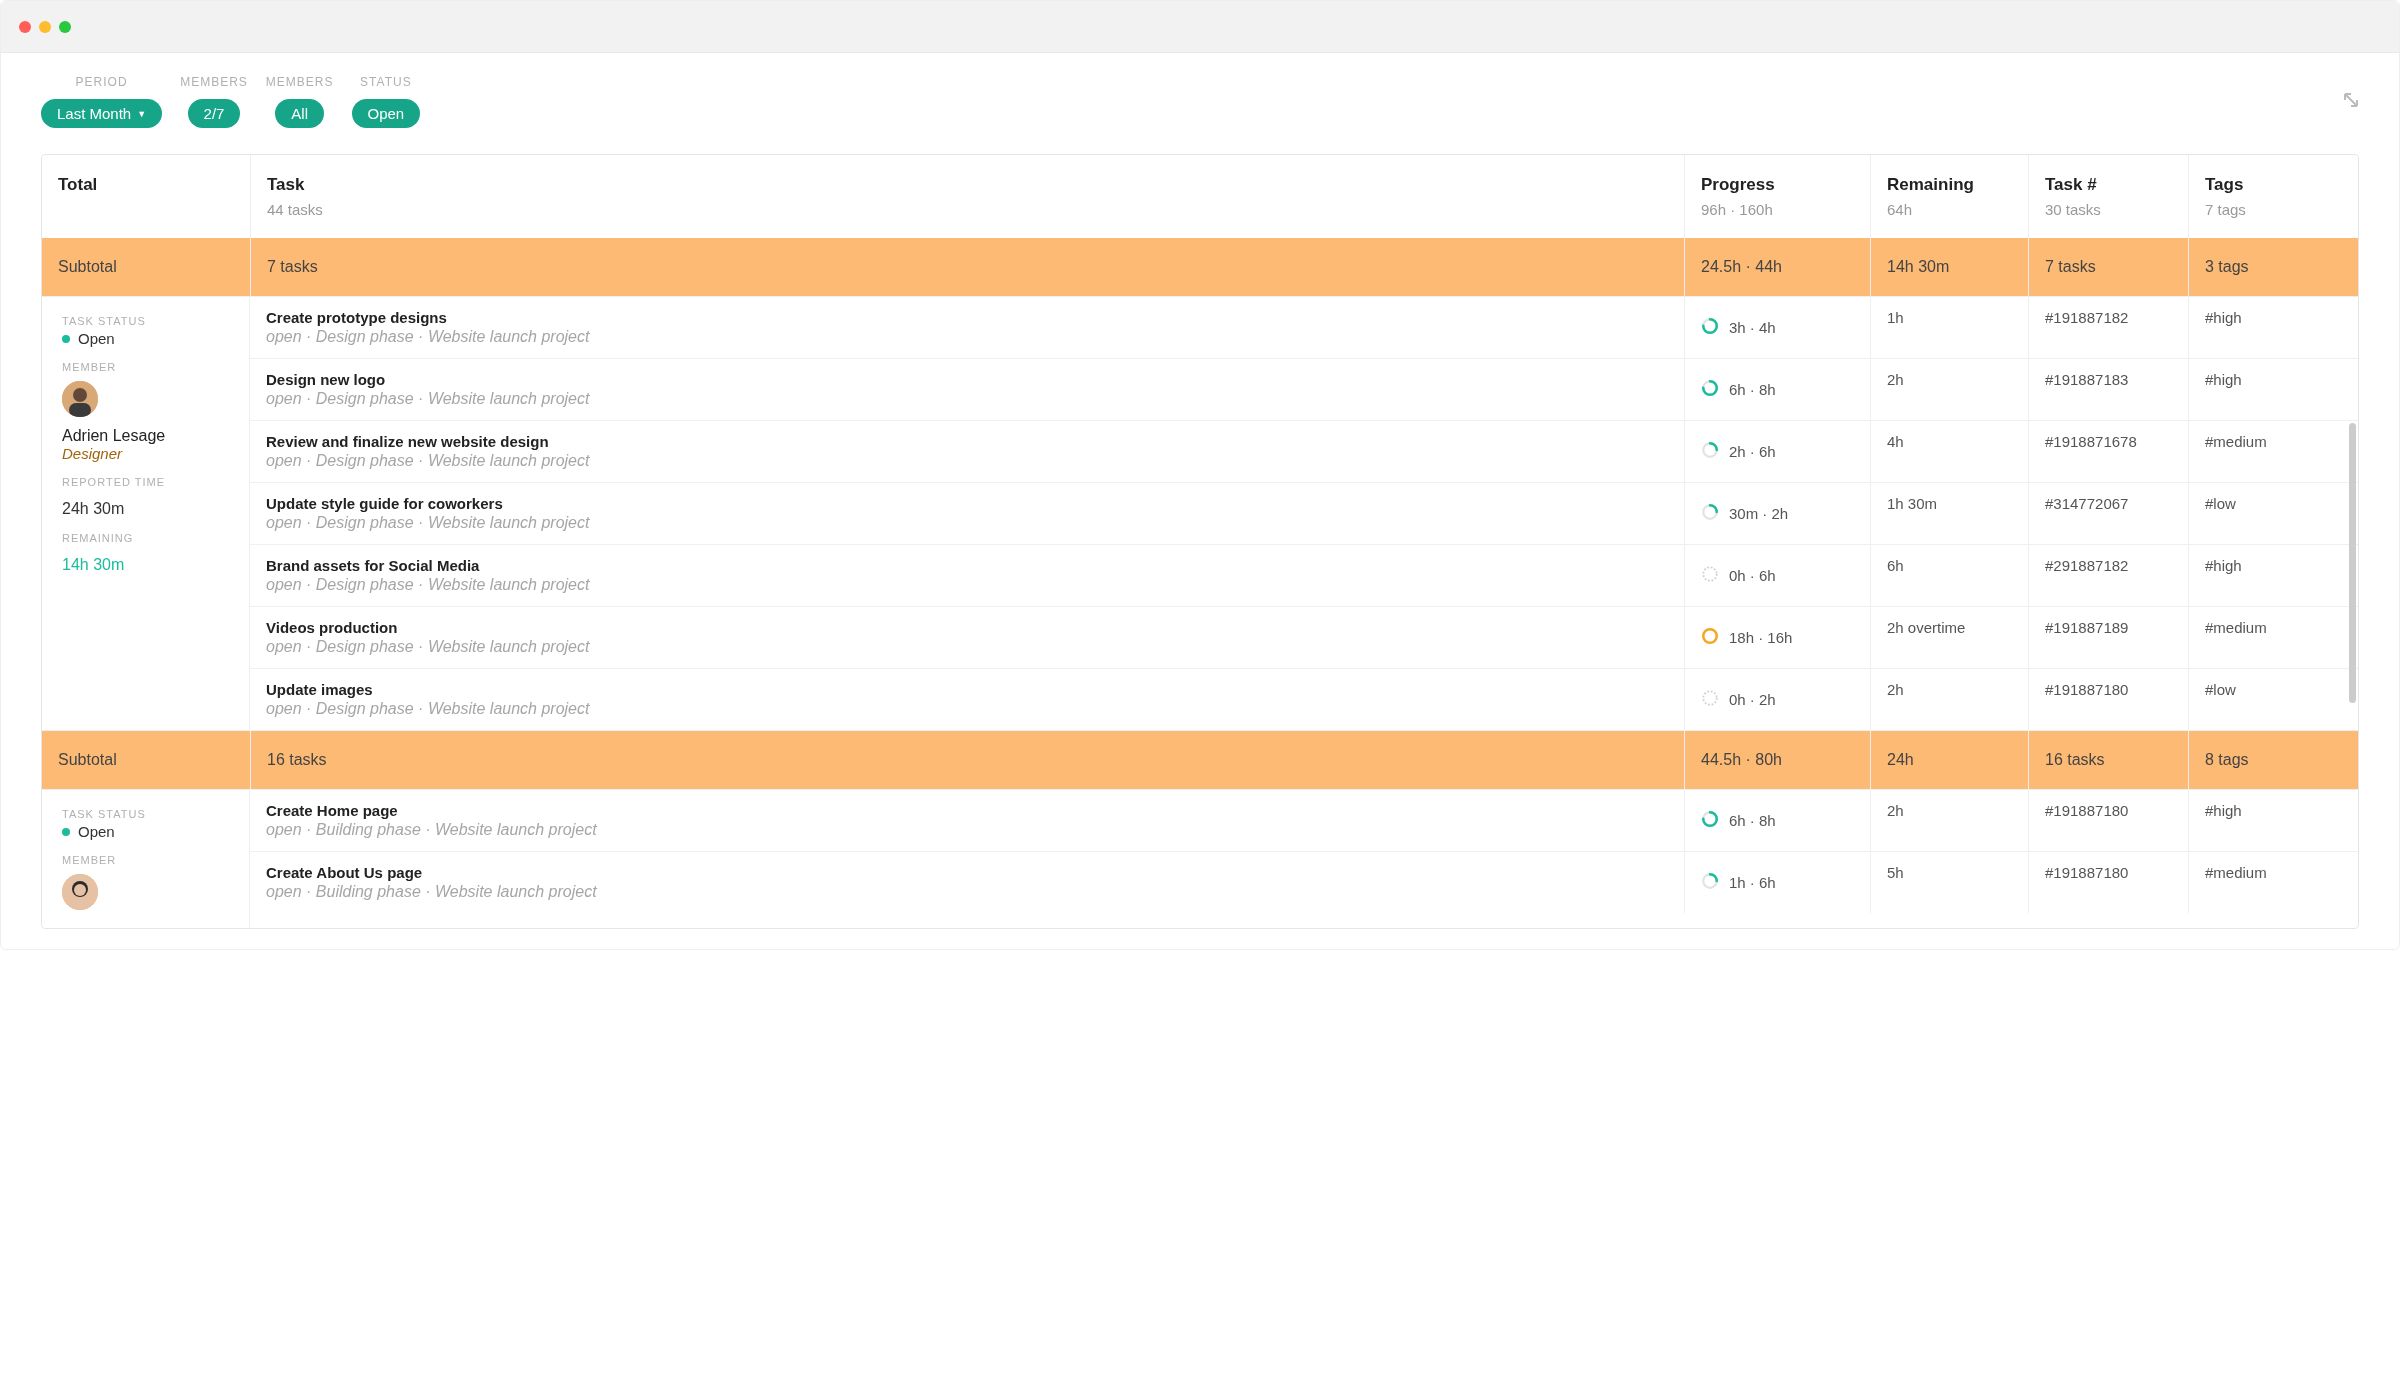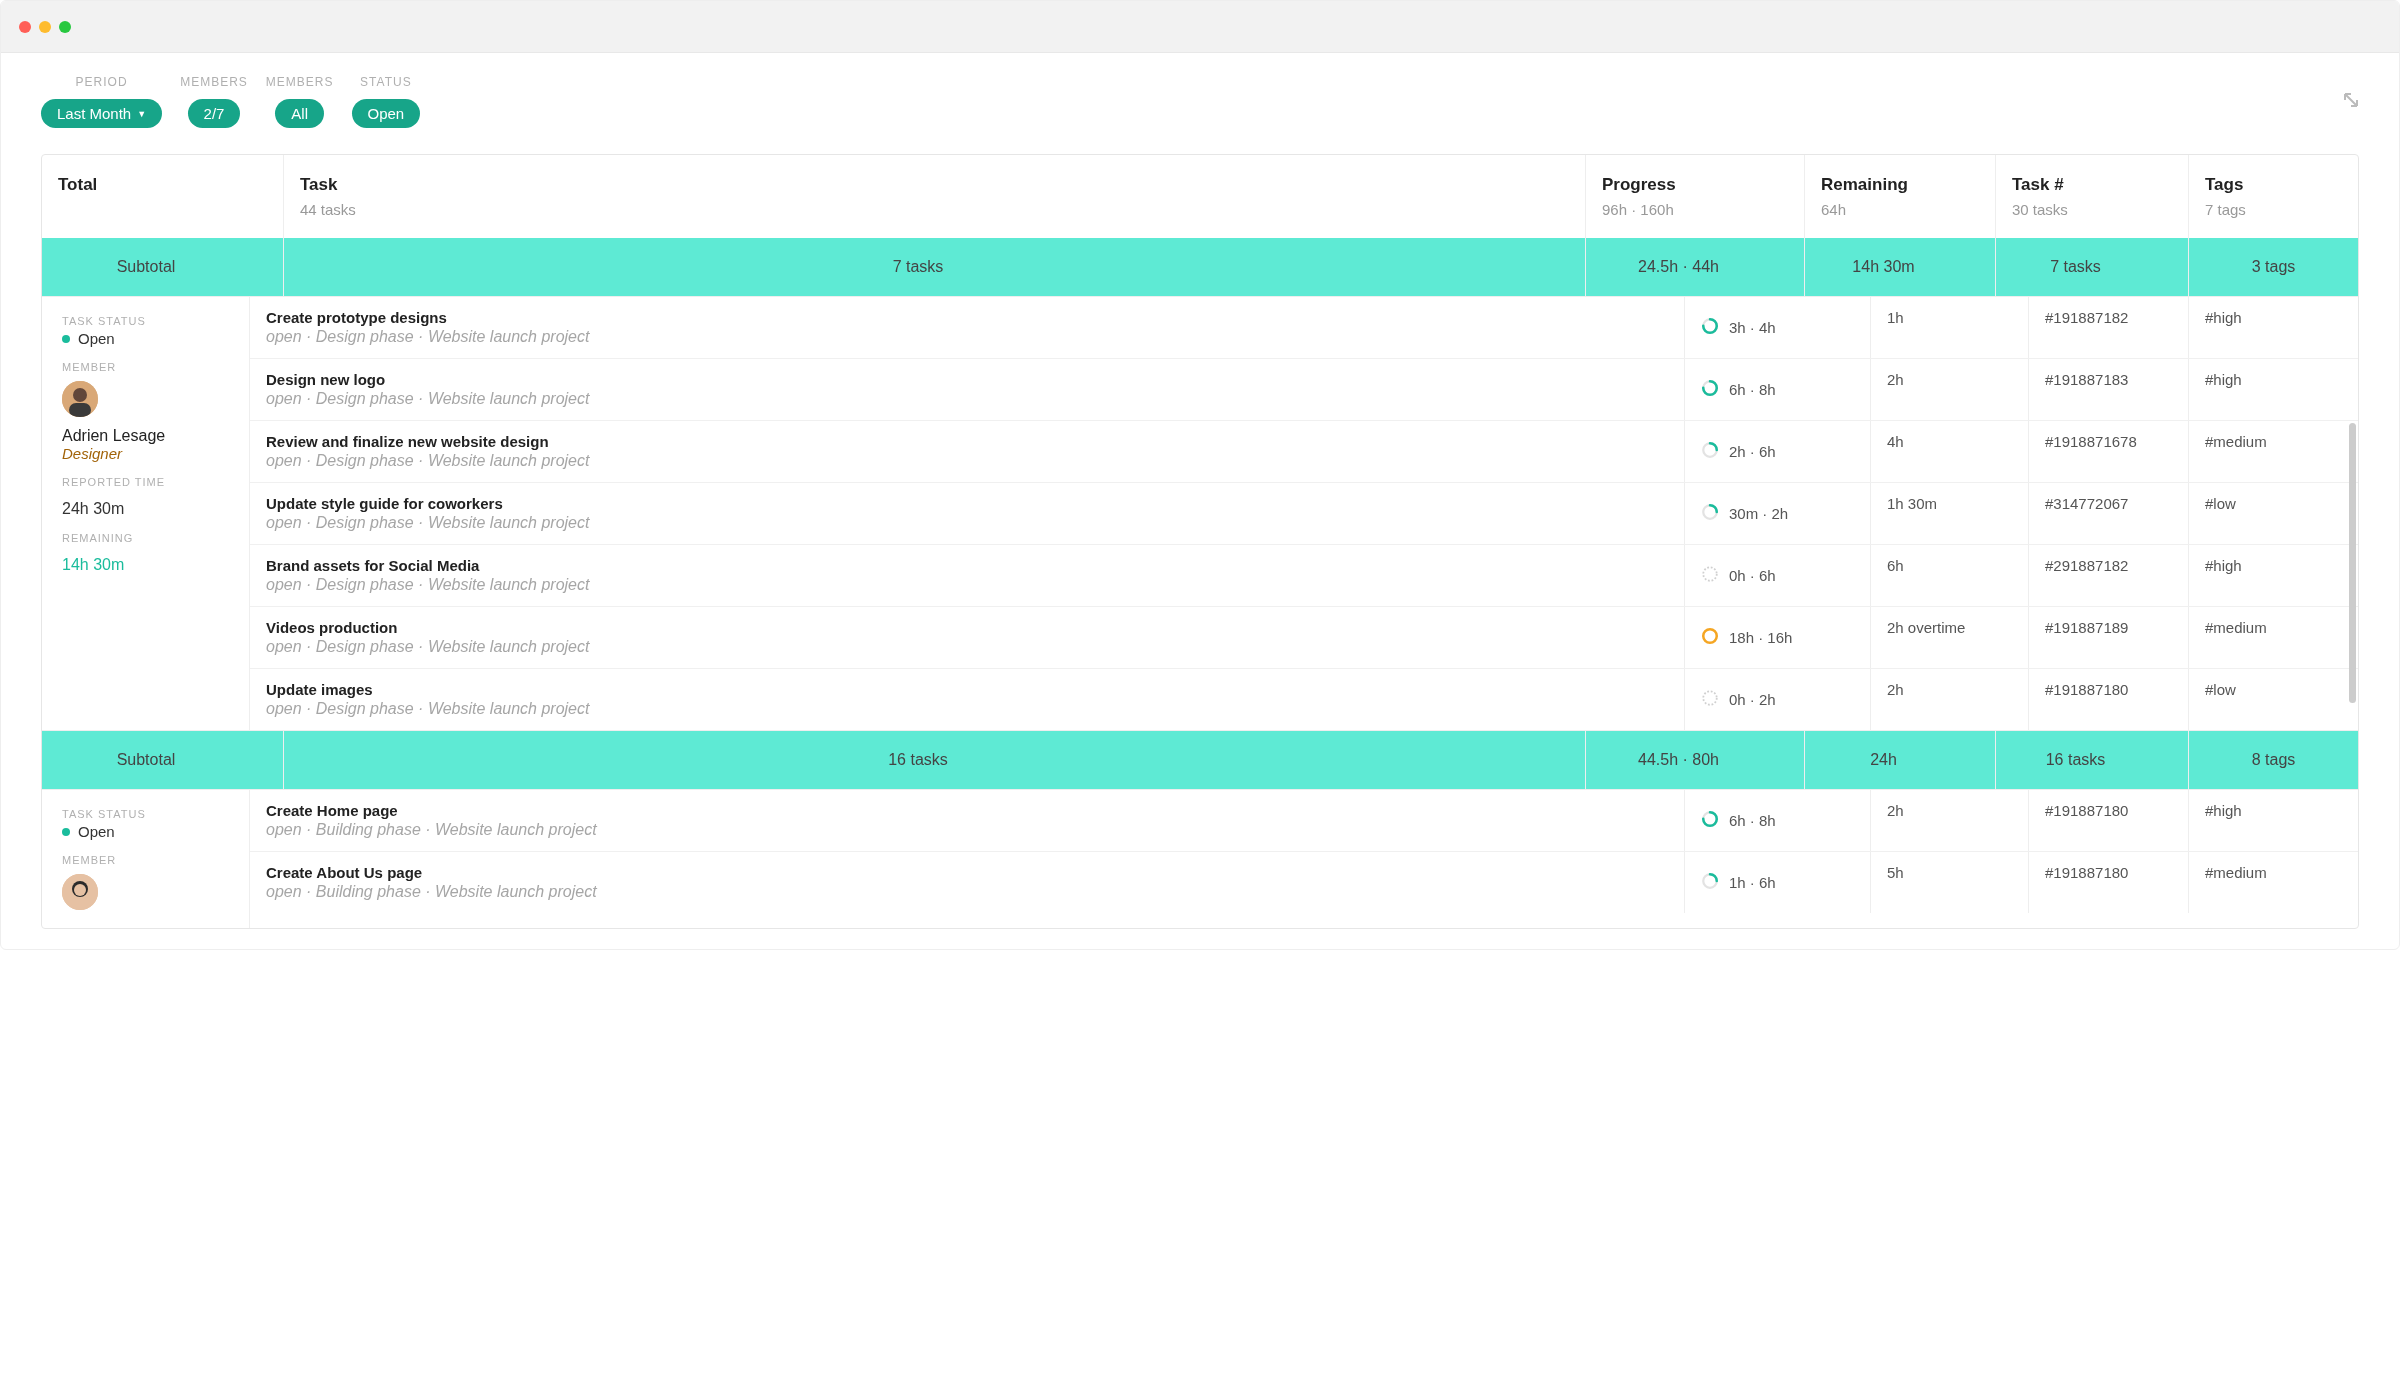--- a/index.html
+++ b/index.html
@@ -14,28 +14,28 @@
 
   .filters { display:flex; align-items:center; gap:18px; padding:22px 40px 26px 40px; }
   .filter-group { display:flex; align-items:center; gap:10px;flex-direction:column; }
   .filter-label { font-size:12px; letter-spacing:1px; color:#b0b0b0; }
   .pill { background:#17a589; color:#fff; border-radius:18px; padding:6px 16px; font-size:15px; display:inline-flex; align-items:center; gap:6px; cursor:pointer; }
   .pill .caret { font-size:9px; }
   .export-icon { margin-left:auto; color:#bbb; cursor:pointer; }
 
   .table-wrap { margin:0 40px 20px 40px; border:1px solid #e6e6e6; border-radius:4px; overflow:hidden; }
 
-  .row { display:grid; grid-template-columns: 208px 1fr 186px 158px 160px 170px; border-top:1px solid #eee;gap:33px; }
+  .row { display:grid; grid-template-columns: 208px 1fr 186px 158px 160px 170px; border-top:1px solid #eee; }
   .row:first-child { border-top:0; }
   .cell { padding:14px 16px; border-left:1px solid #eee; }
   .row .cell:first-child { border-left:0; }
   .hdr .cell { padding-top:20px; padding-bottom:20px; }
   .hdr .title { font-weight:700; font-size:17px; color:#222; }
   .hdr .sub { font-size:15px; color:#999; margin-top:6px; }
-  .subtotal { background:#5eead4;text-align:center; }
+  .subtotal { background:#fdba74; }
   .subtotal .cell { font-size:16px; color:#444; padding-top:20px; padding-bottom:20px; }
 
   .side { padding:18px 16px 18px 20px; }
   .side-label { font-size:11px; letter-spacing:1px; color:#b0b0b0; margin-top:14px; margin-bottom:3px; }
   .side .status-line { font-size:15px; color:#333; display:flex; align-items:center; gap:8px; }
   .status-dot { width:8px; height:8px; border-radius:50%; background:#1abc9c; display:inline-block; }
   .avatar { width:36px; height:36px; border-radius:50%; background:#d8b48a; margin-top:8px; display:block; overflow:hidden; }
   .avatar2 { background:#e6c1a3; }
   .member-name { font-size:16px; color:#222; margin-top:10px; }
   .member-role { font-size:15px; color:#a16207; font-style:italic; }

